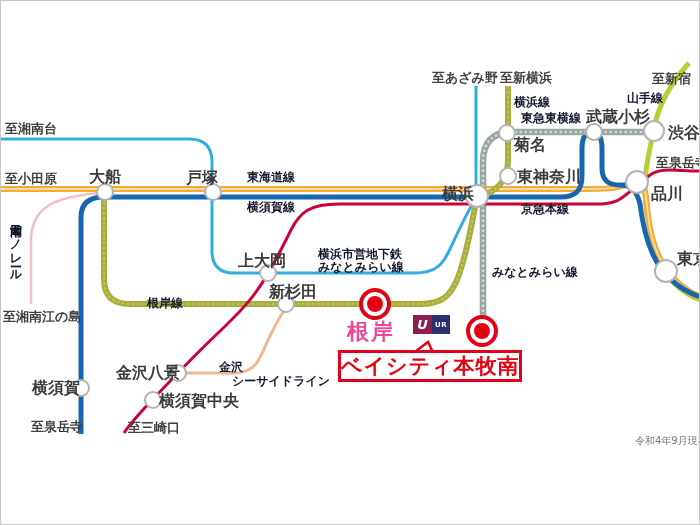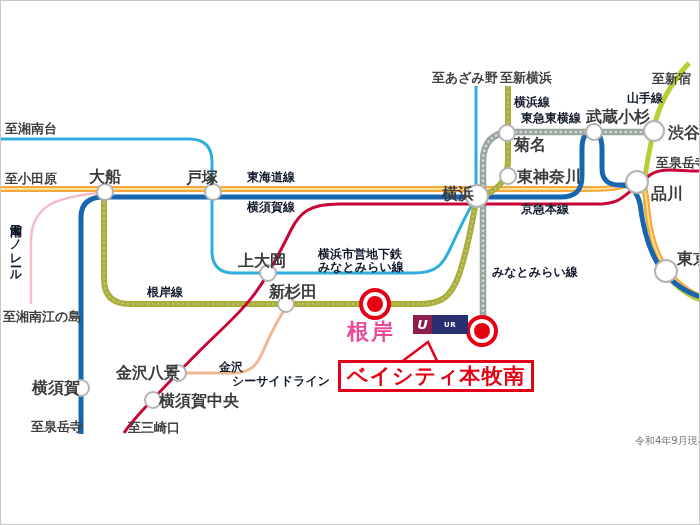--- a/index.html
+++ b/index.html
@@ -10,28 +10,28 @@
   }
   .map-frame svg{position:absolute;left:0;top:0;}
   svg path, svg use{fill:none;}
   .lbl{position:absolute;white-space:nowrap;line-height:1.08;}
   .st{font-size:16px;font-weight:700;color:#3b3b3b;}
   .dir{font-size:13px;font-weight:700;color:#404040;}
   .ln{font-size:12px;font-weight:700;color:#0f172a;}
   .vert{writing-mode:vertical-rl;letter-spacing:1px;}
   .red-big{font-size:22px;font-weight:700;color:#ec4899;letter-spacing:2px;}
   .prop-box{
-    position:absolute;left:337px;top:359px;background:#fff;
+    position:absolute;left:337px;top:349px;background:#fff;
     border:3px solid #e3001b;color:#e50012;font-size:21px;font-weight:700;
-    padding:0 6px;letter-spacing:1px;line-height:26px;white-space:nowrap;text-align:center;
+    padding:0 0;letter-spacing:1px;line-height:26px;white-space:nowrap;text-align:center;
   }
   .ur{position:absolute;left:412px;top:314px;height:19px;display:flex;}
   .ur-u{width:19px;background:#8e1e4e;color:#fff;font-size:13px;font-weight:700;
         font-style:italic;display:flex;align-items:center;justify-content:center;}
-  .ur-r{width:36px;background:#283071;color:#fff;font-size:7px;font-weight:700;
+  .ur-r{width:18px;background:#283071;color:#fff;font-size:7px;font-weight:700;
         letter-spacing:.5px;display:flex;align-items:center;justify-content:center;}
   .asof{font-size:10px;font-weight:400;color:#777;}
 </style>
 </head>
 <body>
 
 <div class="map-frame">
 
   <svg width="700" height="525" viewBox="0 0 700 525">
     <defs>
@@ -112,21 +112,21 @@
   <div class="lbl st" style="left:676px;top:249px">東京</div>
   <div class="lbl st" style="left:237px;top:251px">上大岡</div>
   <div class="lbl st" style="left:268px;top:282px">新杉田</div>
   <div class="lbl st" style="left:115px;top:363px">金沢八景</div>
   <div class="lbl st" style="left:158px;top:391px">横須賀中央</div>
   <div class="lbl st" style="left:31px;top:378px">横須賀</div>
 
   <div class="lbl ln" style="left:246px;top:170px">東海道線</div>
   <div class="lbl ln" style="left:246px;top:200px">横須賀線</div>
   <div class="lbl ln vert" style="left:8px;top:213px">湘南モノレール</div>
-  <div class="lbl ln" style="left:146px;top:285px">根岸線</div>
+  <div class="lbl ln" style="left:146px;top:296px">根岸線</div>
   <div class="lbl ln" style="left:317px;top:247px">横浜市営地下鉄</div>
   <div class="lbl ln" style="left:317px;top:260px">みなとみらい線</div>
   <div class="lbl ln" style="left:218px;top:360px">金沢</div>
   <div class="lbl ln" style="left:231px;top:374px">シーサイドライン</div>
   <div class="lbl ln" style="left:513px;top:95px">横浜線</div>
   <div class="lbl ln" style="left:520px;top:111px">東急東横線</div>
   <div class="lbl ln" style="left:626px;top:91px">山手線</div>
   <div class="lbl ln" style="left:520px;top:202px">京急本線</div>
   <div class="lbl ln" style="left:491px;top:265px">みなとみらい線</div>
 

